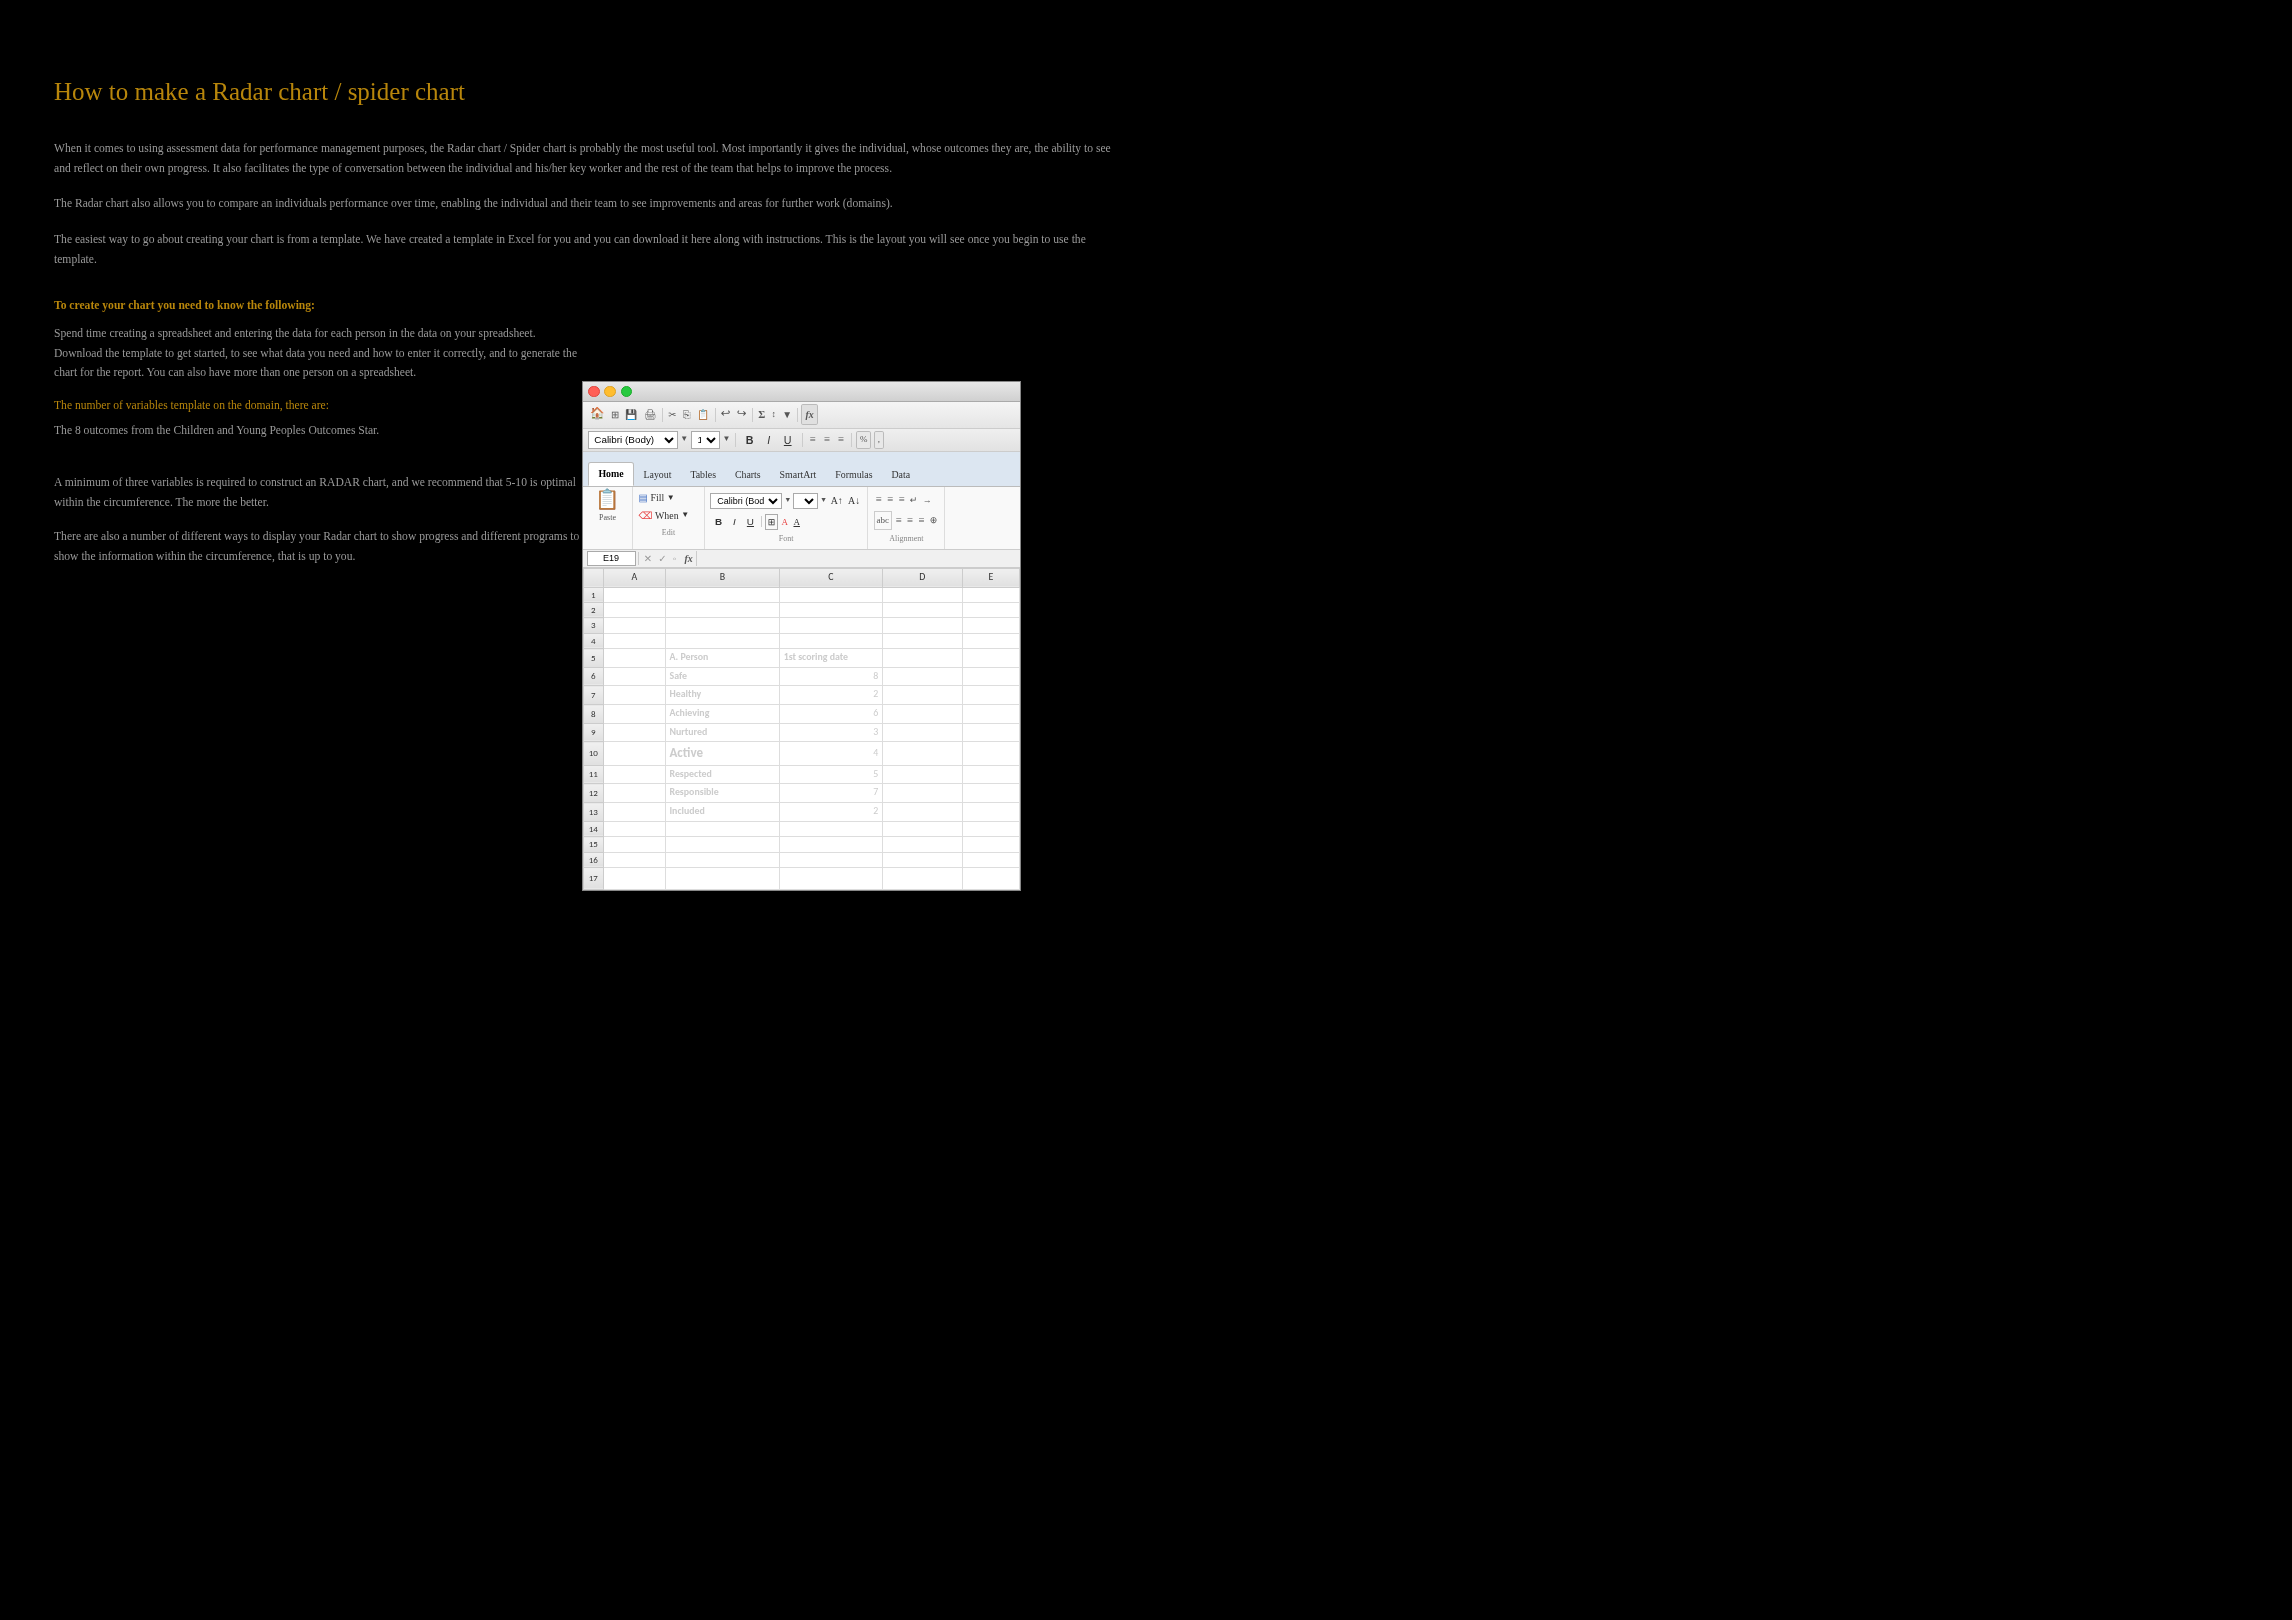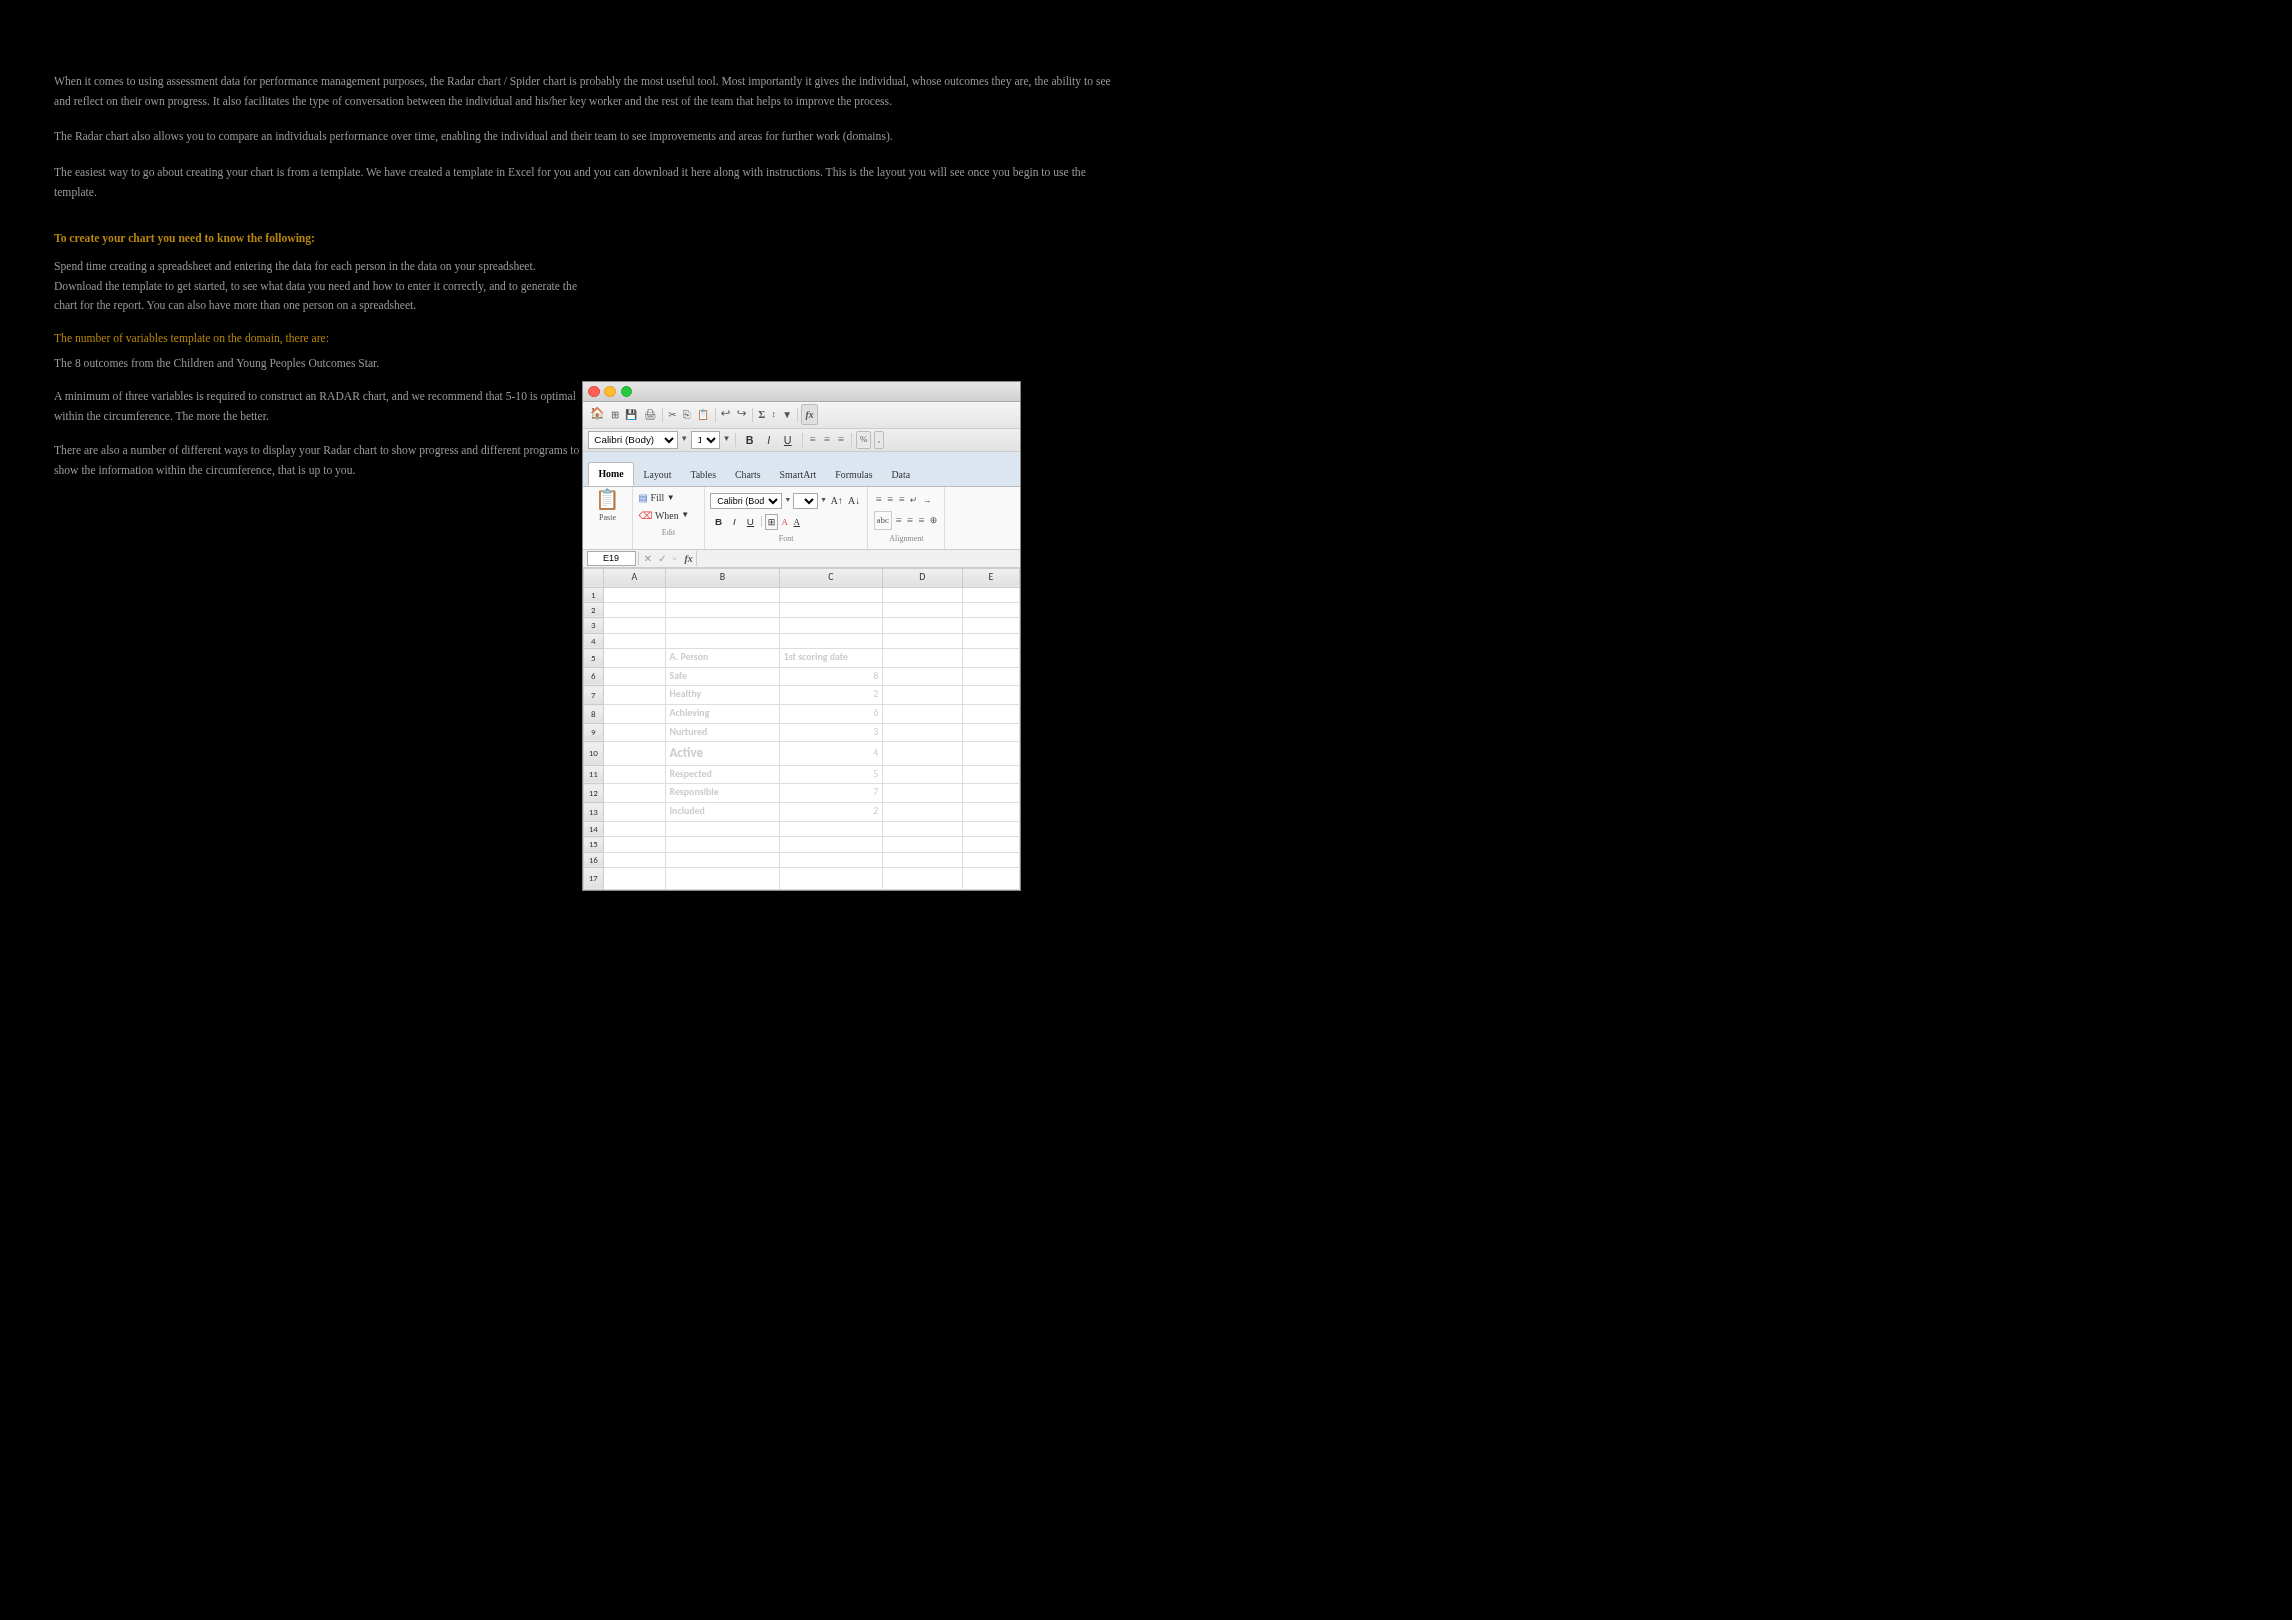--- a/index.html
+++ b/index.html
@@ -14,37 +14,38 @@
       min-height: 1620px;
       position: relative;
     }
 
   </style>
 </head>
 <body>
 
 <div style="background:#000; min-height:1620px; width:2293px; position:relative; padding: 72px 54px;">
 
+  <h1 style="color:#b8860b; font-size:25px; font-weight:normal; font-family:Georgia,serif; margin-bottom:27px;">How to make a Radar chart / spider chart</h1>
 
   <p style="color:#999; font-size:11.6px; line-height:1.7; margin-bottom:16px; max-width:1075px;">When it comes to using assessment data for performance management purposes, the Radar chart / Spider chart is probably the most useful tool. Most importantly it gives the individual, whose outcomes they are, the ability to see and reflect on their own progress. It also facilitates the type of conversation between the individual and his/her key worker and the rest of the team that helps to improve the process.</p>
 
   <p style="color:#999; font-size:11.6px; line-height:1.7; margin-bottom:16px; max-width:1075px;">The Radar chart also allows you to compare an individuals performance over time, enabling the individual and their team to see improvements and areas for further work (domains).</p>
 
   <p style="color:#999; font-size:11.6px; line-height:1.7; margin-bottom:27px; max-width:1075px;">The easiest way to go about creating your chart is from a template. We have created a template in Excel for you and you can download it here along with instructions. This is the layout you will see once you begin to use the template.</p>
 
   <div style="display:flex; gap:36px; margin-top:9px;">
     <div style="max-width:528px;">
 
       <p style="color:#b8860b; font-size:11.6px; font-weight:bold; margin-bottom:9px;">To create your chart you need to know the following:</p>
 
       <p style="color:#999; font-size:11.6px; line-height:1.7; margin-bottom:14.3px;">Spend time creating a spreadsheet and entering the data for each person in the data on your spreadsheet. Download the template to get started, to see what data you need and how to enter it correctly, and to generate the chart for the report. You can also have more than one person on a spreadsheet.</p>
 
       <p style="color:#b8860b; font-size:11.6px; margin-bottom:5.4px;">The number of variables template on the domain, there are:</p>
 
-      <p style="color:#999; font-size:11.6px; line-height:1.7; margin-bottom:13px;">The 8 outcomes from the Children and Young Peoples Outcomes Star.</p>
+      <p style="color:#999; font-size:11.6px; line-height:1.7; margin-bottom:32px;">The 8 outcomes from the Children and Young Peoples Outcomes Star.</p>
 
       <p style="color:#999; font-size:11.6px; line-height:1.7; margin-bottom:14.3px;">A minimum of three variables is required to construct an RADAR chart, and we recommend that 5-10 is optimal within the circumference. The more the better.</p>
 
       <p style="color:#999; font-size:11.6px; line-height:1.7;">There are also a number of different ways to display your Radar chart to show progress and different programs to show the information within the circumference, that is up to you.</p>
     </div>
   </div>
 
   <div style="position:absolute; top:381px; left:582px; width:439px; background:#fff; border:0.9px solid #888; box-shadow:3.6px 3.6px 18px rgba(0,0,0,0.7);">
 
     <div style="background:linear-gradient(to bottom,#e8e8e8,#d0d0d0); height:19.7px; display:flex; align-items:center; padding:0 5.4px; border-bottom:0.9px solid #aaa; gap:4.5px;">

